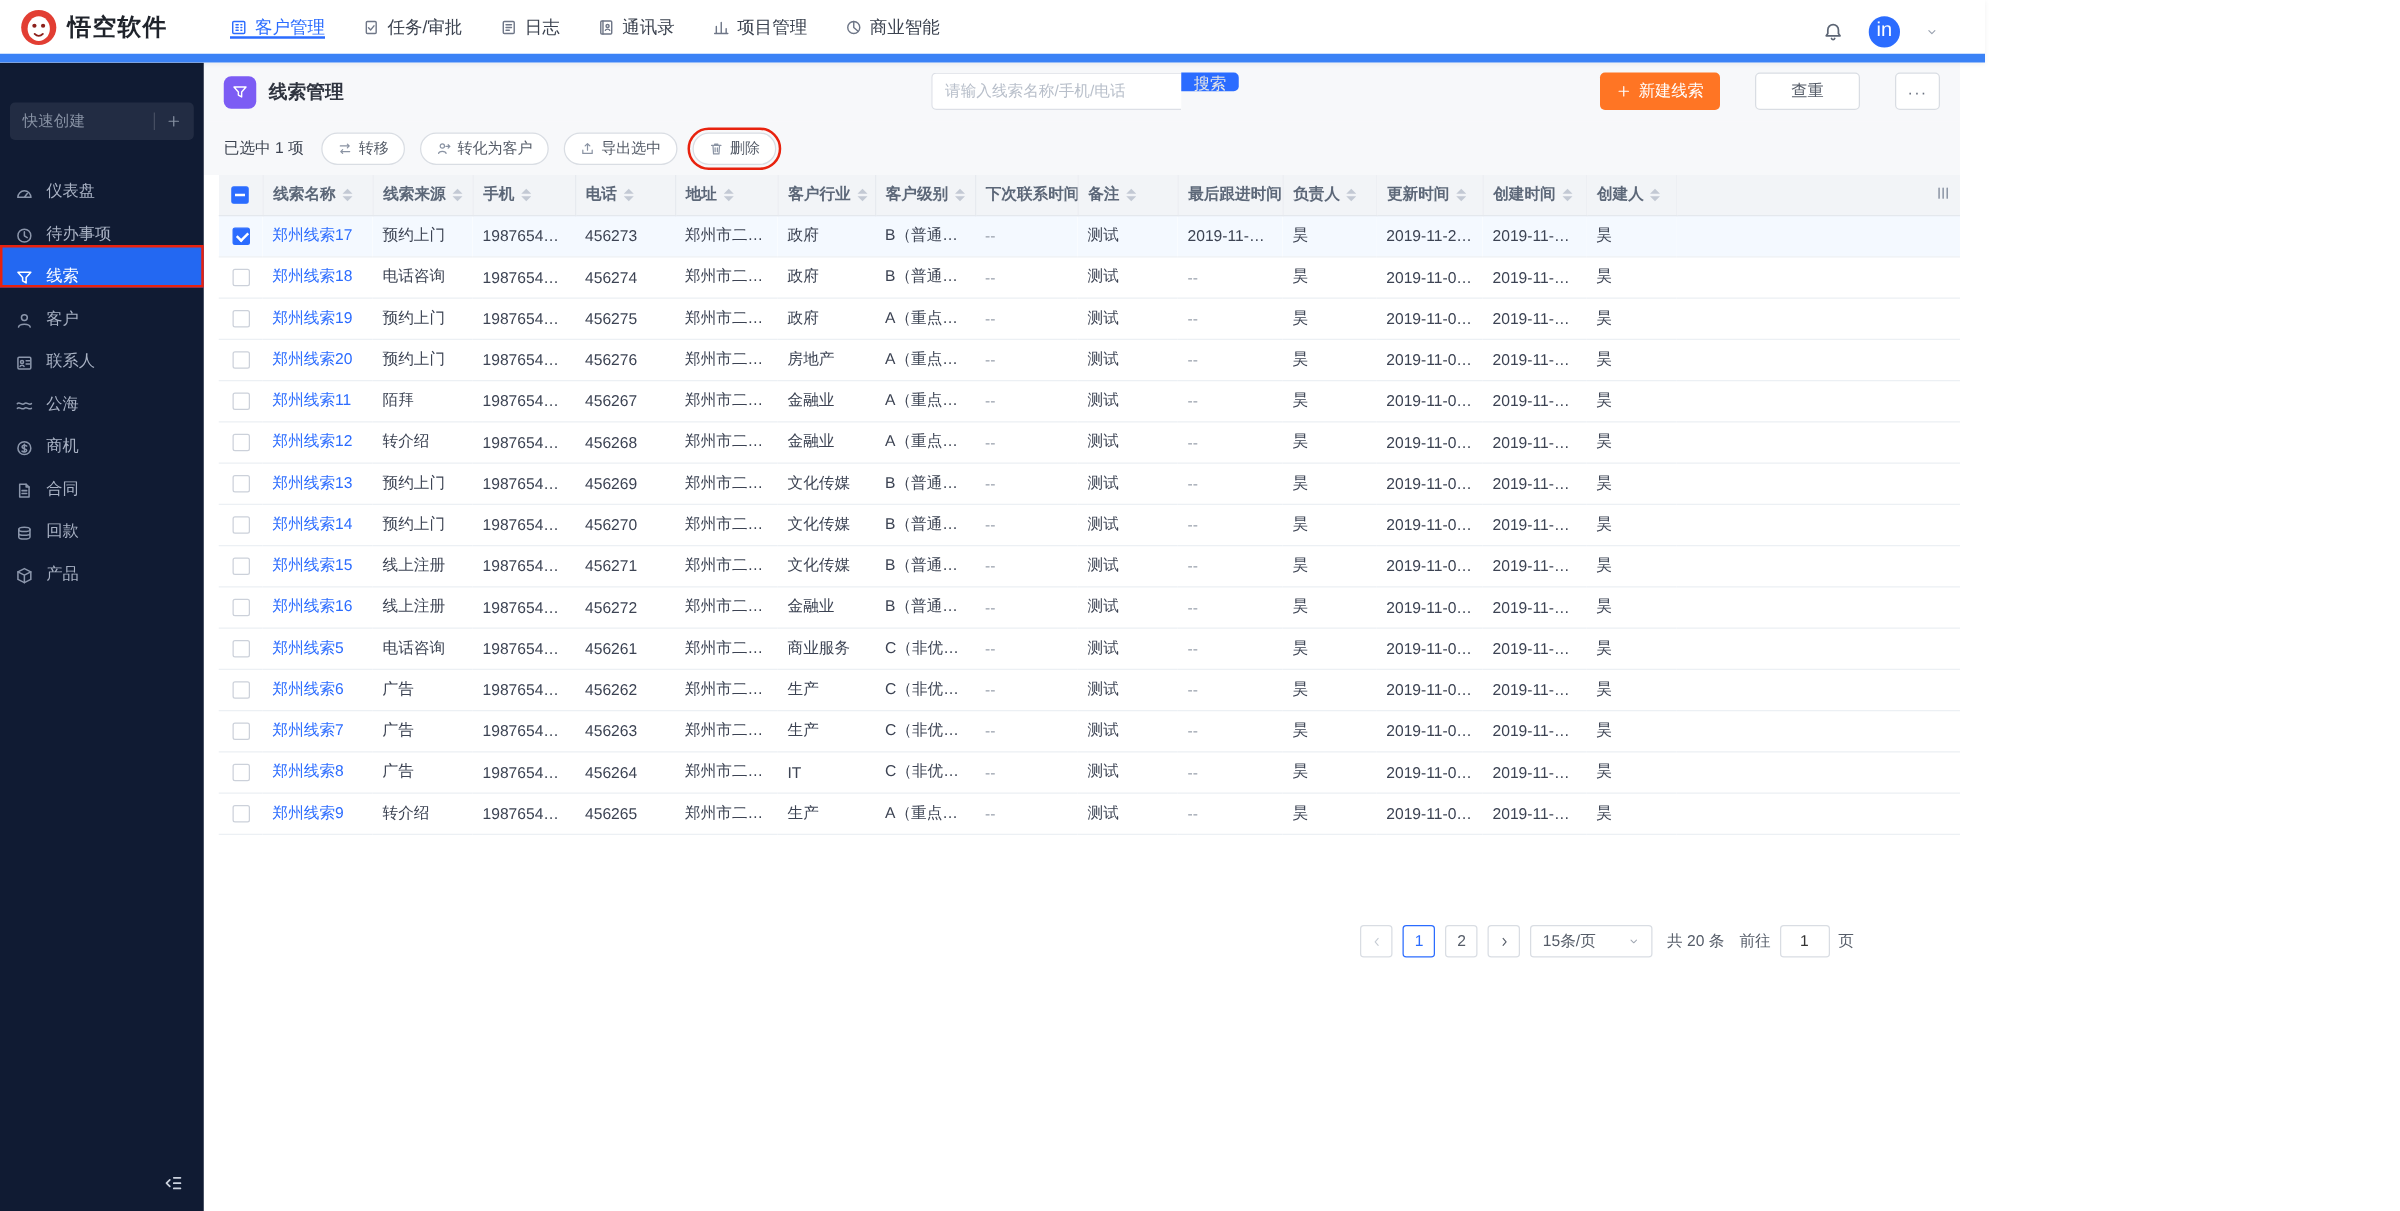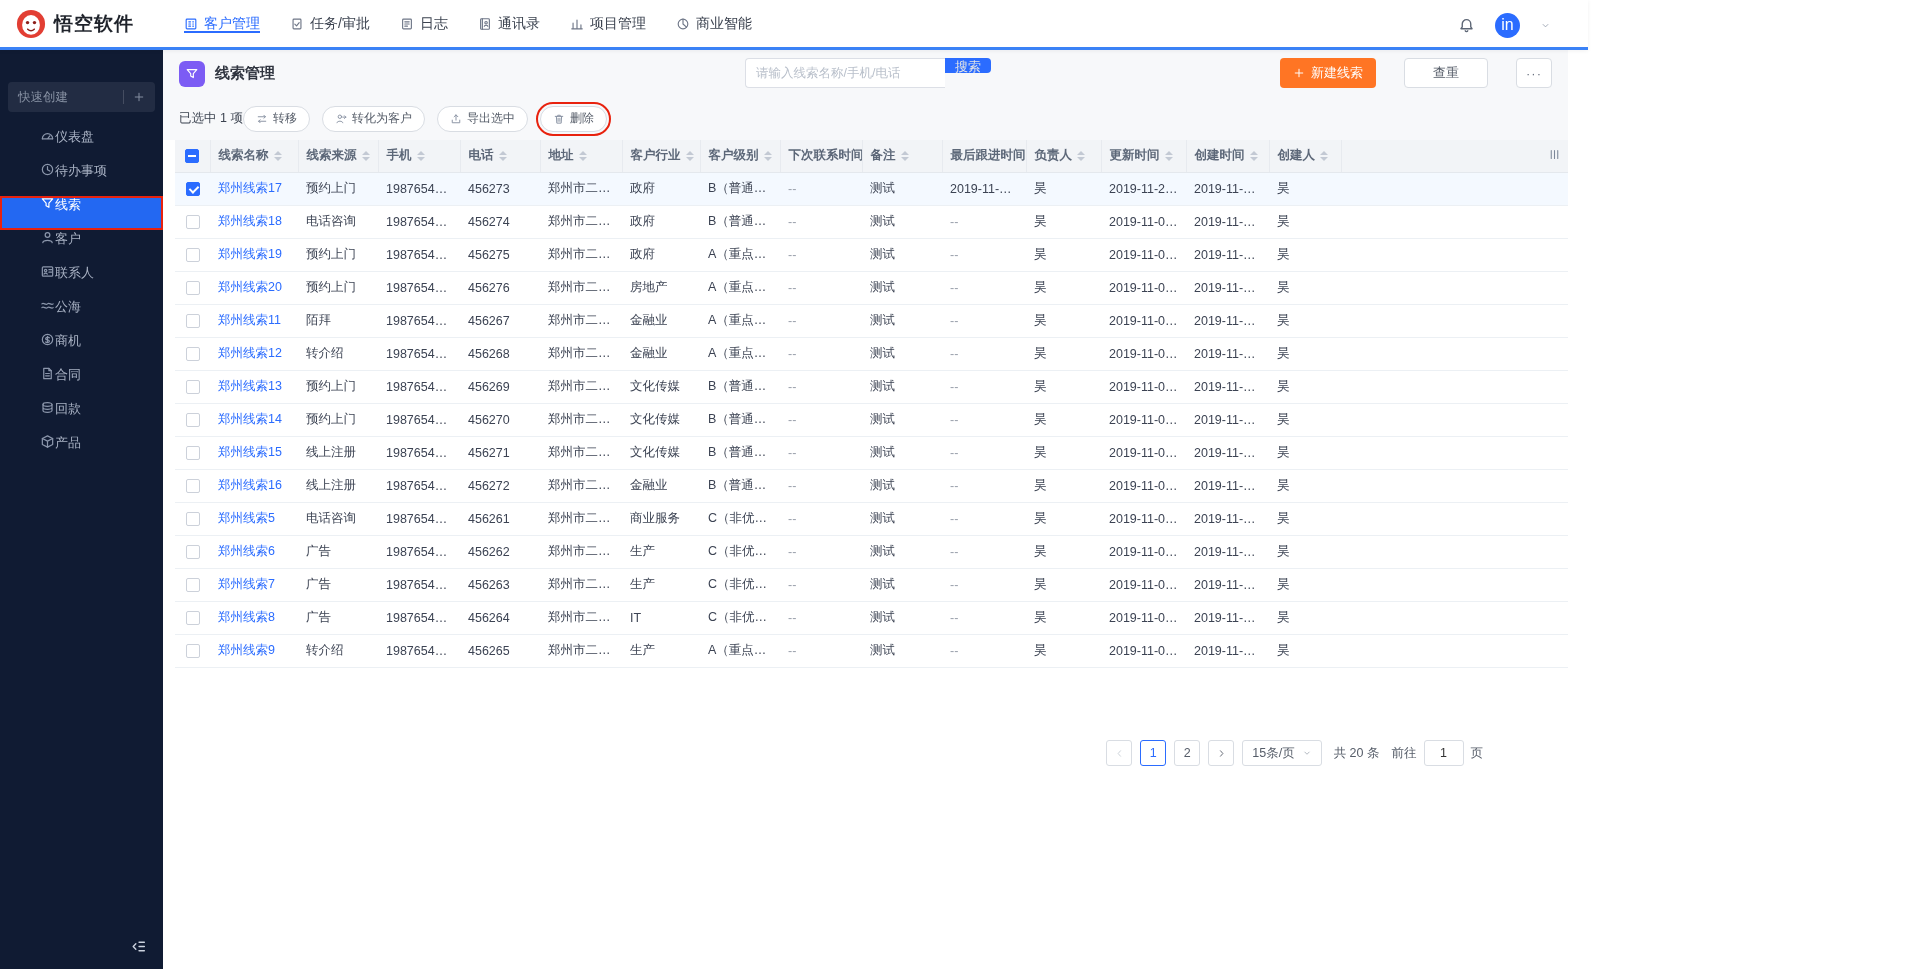--- a/index.html
+++ b/index.html
@@ -2,21 +2,21 @@
 <html><head>
 <meta charset="utf-8">
 <style>
   *{margin:0;padding:0;box-sizing:border-box}
   html,body{width:1920px;height:969px}
   body{font-family:"Liberation Sans","DejaVu Sans",sans-serif;background:#fff;position:relative;overflow:hidden;font-size:13px;color:#333}
   .icon{display:inline-flex;align-items:center;justify-content:center}
   .icon svg{display:block}
 
   
-  .topnav{position:absolute;top:0;left:0;width:1588px;height:50px;background:#fff;border-bottom:3px solid #3b82f6;box-shadow:0 1px 4px rgba(0,21,41,.06);display:flex;align-items:center;z-index:20}
+  .topnav{position:absolute;top:0;left:0;width:1588px;height:50px;background:#fff;border-bottom:7px solid #3b82f6;box-shadow:0 1px 4px rgba(0,21,41,.06);display:flex;align-items:center;z-index:20}
   .logo{width:163px;display:flex;align-items:center;gap:8px;padding-left:16px;flex:none}
   .logo-text{font-size:19px;font-weight:bold;color:#1f232b;letter-spacing:1px;white-space:nowrap}
   .nav-items{display:flex;align-items:center;height:50px;margin-left:6px}
   .nav-item{display:flex;align-items:center;gap:6px;padding:0 15px;color:#3c4350;cursor:pointer;font-size:14px;position:relative;white-space:nowrap}
   .nav-item .icon{color:#6e7687}
   .nav-item.active{color:#2b6cff}
   .nav-item.active .icon{color:#2b6cff}
   .nav-item.active::after{content:"";position:absolute;left:15px;right:15px;bottom:0;height:2px;background:#2b6cff}
   .topnav-right{position:absolute;left:1458px;top:0;height:50px;display:flex;align-items:center;gap:20px}
   .bell{color:#5d6675;cursor:pointer}
@@ -25,21 +25,21 @@
   .avatar-caret{color:#9aa2b0;cursor:pointer}
   .avatar-caret svg{width:11px;height:11px}
 
   
   .sidebar{position:absolute;top:50px;left:0;width:163px;height:919px;background:#101b33;z-index:10}
   .quick-create{margin:32px 8px 16px;height:30px;background:rgba(255,255,255,.08);border-radius:4px;display:flex;align-items:center;justify-content:space-between;color:#8791a3;font-size:12.5px;padding:0 10px;cursor:pointer}
   .qc-right{display:flex;align-items:center;gap:9px}
   .qc-sep{width:1px;height:14px;background:rgba(255,255,255,.16)}
   .qc-plus{color:#8791a3}
   .qc-plus svg{width:12px;height:12px}
-  .menu-item{height:34px;display:flex;align-items:flex-start;padding-left:40px;color:#a9b2c4;font-size:13px;cursor:pointer}
+  .menu-item{height:34px;display:flex;align-items:flex-end;gap:10px;padding-left:12px;color:#a9b2c4;font-size:13px;cursor:pointer}
   .menu-item .icon{color:#8b96ab}
   .menu-item .icon svg{width:15px;height:15px}
   .menu-item.active{background:#2368f2;color:#fff}
   .menu-item.active .icon{color:#fff}
   .menu-item.annotated{outline:2px solid #e8220e;outline-offset:-2px}
   .collapse-btn{position:absolute;bottom:14px;right:16px;color:#ccd3df;cursor:pointer}
   .collapse-btn svg{width:17px;height:17px}
 
   
   .main{position:absolute;left:163px;top:50px;width:1405px;height:919px;background:#fff}
@@ -51,21 +51,21 @@
   .search-input{width:200px;height:30px;border:1px solid #dcdfe6;border-right:none;border-radius:4px 0 0 4px;padding:0 10px;font-size:12.5px;color:#333;background:#fff;outline:none}
   .search-input::placeholder{color:#b8bfca}
   .search-btn{width:46px;height:15px;background:#2b6cff;color:#e5e5e5;border:none;border-radius:0 4px 4px 0;font-size:13px;cursor:pointer}
   .header-actions{position:absolute;right:16px;top:8px;display:flex;gap:28px}
   .btn-orange{height:30px;background:#ff7524;color:#fff;border:none;border-radius:4px;font-size:13px;display:flex;align-items:center;gap:6px;padding:0 13px;cursor:pointer}
   .btn-orange .icon svg{width:12px;height:12px}
   .btn-plain{height:30px;background:#fff;color:#555c68;border:1px solid #d9dde3;border-radius:4px;font-size:13px;padding:0 28px;cursor:pointer}
   .btn-more{letter-spacing:1px;padding:0 9px;color:#6a7280}
 
   .bulk-bar{height:43px;display:flex;align-items:center;padding:0 16px;background:#f7f8fa}
-  .selected-info{font-size:12.5px;color:#3c4350;white-space:nowrap}
+  .selected-info{font-size:12.5px;color:#3c4350;margin-right:14px;white-space:nowrap}
   .bulk-actions{display:flex;align-items:center;gap:12px}
   .pill-btn{height:26px;border:1px solid #d9dde3;border-radius:13px;background:#fff;display:flex;align-items:center;gap:5px;padding:0 12px;font-size:12px;color:#555c68;cursor:pointer;white-space:nowrap}
   .pill-btn .icon{color:#8a93a3}
   .pill-btn .icon svg{width:12px;height:12px}
   .pill-btn.annotated{outline:2px solid #e8220e;outline-offset:2px}
 
   
   .table-wrap{margin-left:12px}
   table{width:1393px;border-collapse:collapse;table-layout:fixed;font-size:12.5px}
   thead th{height:32px;background:#f2f4f7;color:#5c6778;font-weight:600;text-align:left;padding:0 8px;border-right:1px solid #e7eaef;border-bottom:1px solid #e4e8ed;white-space:nowrap;overflow:hidden}
@@ -87,21 +87,21 @@
   .checkbox.indeterminate{background:#2b6cff;border-color:#2b6cff}
   .checkbox.indeterminate::after{content:"";position:absolute;left:2px;top:5px;width:8px;height:2px;background:#fff}
 
   
   .pagination{position:absolute;top:690px;right:85px;display:flex;align-items:center;gap:8px;font-size:12.5px;color:#555c68}
   .page-btn{min-width:26px;height:26px;border:1px solid #d9dde3;border-radius:3px;background:#fff;display:inline-flex;align-items:center;justify-content:center;cursor:pointer;color:#555c68;padding:0 4px}
   .page-btn svg{width:11px;height:11px}
   .page-btn.disabled{color:#c6ccd4;cursor:default}
   .page-btn.active{border-color:#2b6cff;color:#2b6cff}
   .pages{display:inline-flex;gap:8px}
-  .page-size{height:26px;border:1px solid #d9dde3;border-radius:3px;display:inline-flex;align-items:center;gap:7px;padding:0 9px;background:#fff;cursor:pointer;color:#555c68}
+  .page-size{height:26px;border:1px solid #d9dde3;border-radius:3px;display:inline-flex;align-items:center;gap:25px;padding:0 9px;background:#fff;cursor:pointer;color:#555c68}
   .page-size .icon{color:#a0a7b2}
   .page-size .icon svg{width:10px;height:10px}
   .total-text{margin:0 4px;white-space:nowrap}
   .goto{display:inline-flex;align-items:center;gap:7px;white-space:nowrap}
   .goto-input{width:40px;height:26px;border:1px solid #d9dde3;border-radius:3px;text-align:center;font-size:12.5px;color:#333;outline:none}
 </style>
 </head>
 <body>
 
 <header class="topnav">

